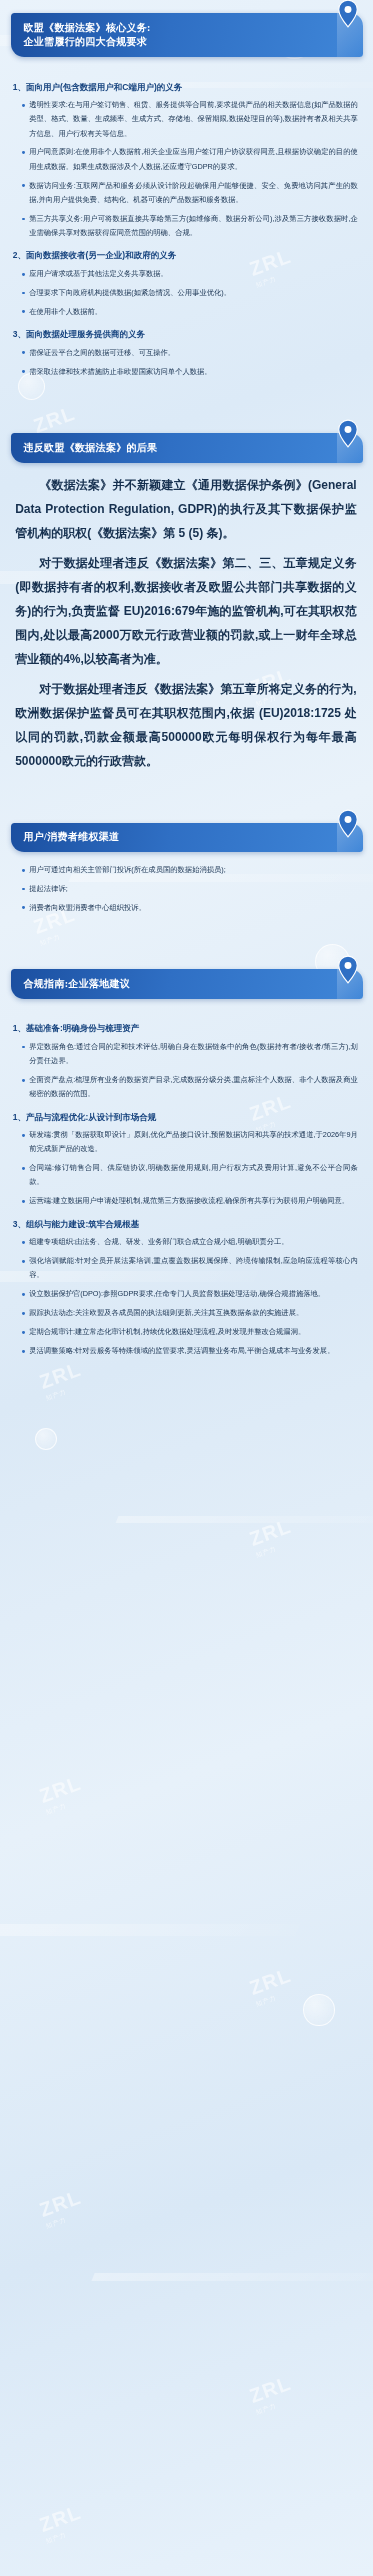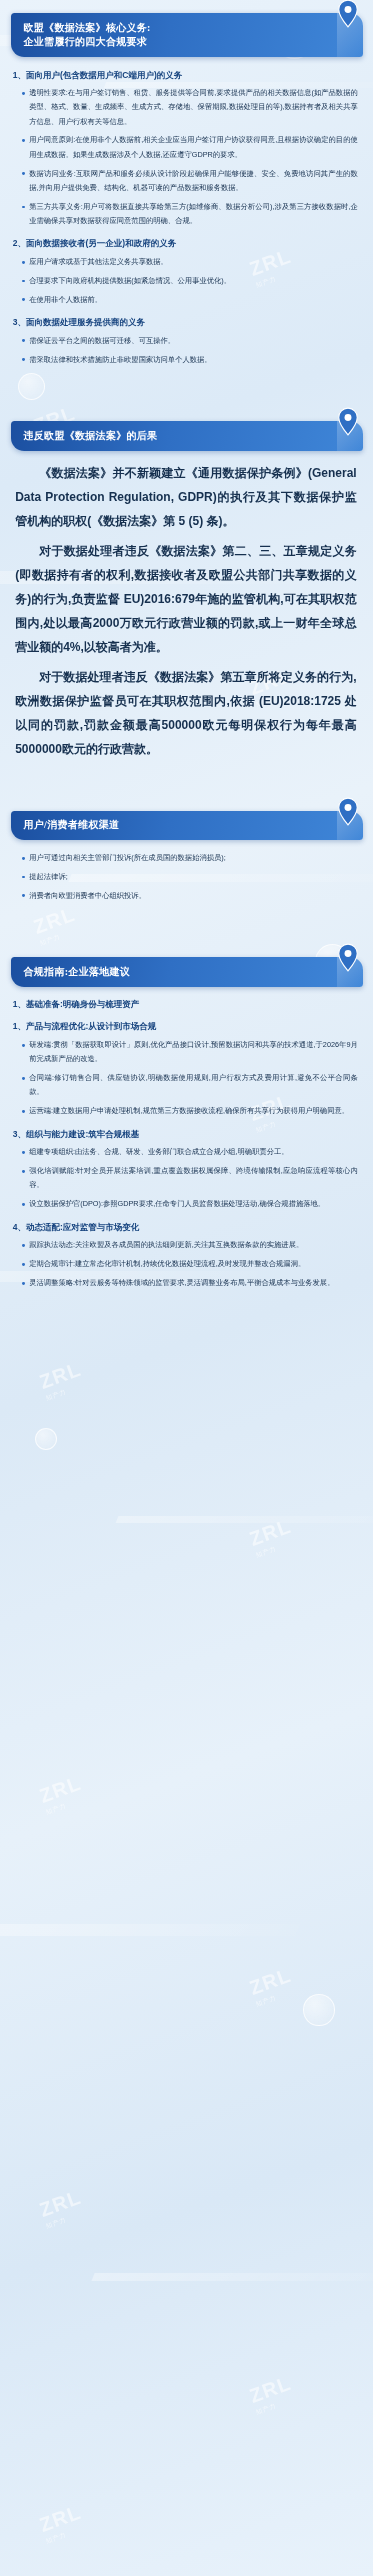--- a/index.html
+++ b/index.html
@@ -113,21 +113,21 @@
   }
   .card.plain { background: transparent; padding-left:0; padding-right:0;}
 
   .h2 {
     font-size: 8.5px;
     font-weight: bold;
     color: #17447f;
     margin: 9.3px 0 4.7px 2.3px;
     line-height: 1.5;
   }
-  .h2:first-child { margin-top: 1px; }
+  .h2:first-child { margin-top: 13px; }
 
   ul.bul {
     list-style: none;
     margin: 0 0 2.3px 0;
     padding: 0 4.7px 0 11.7px;
   }
   ul.bul > li {
     position: relative;
     font-size: 7.3px;
     line-height: 1.95;
@@ -328,36 +328,39 @@
       <div class="pin">
         <svg width="22" height="29" viewBox="0 0 38 50">
           <path d="M19 2 C10 2 3 9 3 18 C3 29 19 48 19 48 C19 48 35 29 35 18 C35 9 28 2 19 2 Z" fill="#2f6fc4" stroke="#ffffff" stroke-width="2"></path>
           <circle cx="19" cy="18" r="6" fill="#ffffff"></circle>
         </svg>
       </div>
     </div>
 
     <div class="card plain">
       <div class="h2">1、基础准备:明确身份与梳理资产</div>
+      <ul class="bul">
+        <li>界定数据角色:通过合同的定和技术评估,明确自身在数据链条中的角色(数据持有者/接收者/第三方),划分责任边界。</li>
+        <li>全面资产盘点:梳理所有业务的数据资产目录,完成数据分级分类,重点标注个人数据、非个人数据及商业秘密的数据的范围。</li>
+      </ul>
 
       <div class="h2">1、产品与流程优化:从设计到市场合规</div>
       <ul class="bul">
         <li>研发端:贯彻「数据获取即设计」原则,优化产品接口设计,预留数据访问和共享的技术通道,于2026年9月前完成新产品的改造。</li>
         <li>合同端:修订销售合同、供应链协议,明确数据使用规则,用户行权方式及费用计算,避免不公平合同条款。</li>
         <li>运营端:建立数据用户申请处理机制,规范第三方数据接收流程,确保所有共享行为获得用户明确同意。</li>
       </ul>
 
       <div class="h2">3、组织与能力建设:筑牢合规根基</div>
       <ul class="bul">
         <li>组建专项组织:由法务、合规、研发、业务部门联合成立合规小组,明确职责分工。</li>
         <li>强化培训赋能:针对全员开展法案培训,重点覆盖数据权属保障、跨境传输限制,应急响应流程等核心内容。</li>
         <li>设立数据保护官(DPO):参照GDPR要求,任命专门人员监督数据处理活动,确保合规措施落地。</li>
       </ul>
 
-      <div class="h2">4、动态适配:应对监管与市场变化</div>
       <ul class="bul">
         <li>跟踪执法动态:关注欧盟及各成员国的执法细则更新,关注其互换数据条款的实施进展。</li>
         <li>定期合规审计:建立常态化审计机制,持续优化数据处理流程,及时发现并整改合规漏洞。</li>
         <li>灵活调整策略:针对云服务等特殊领域的监管要求,灵活调整业务布局,平衡合规成本与业务发展。</li>
       </ul>
     </div>
   </div>
 
 </div>
 

